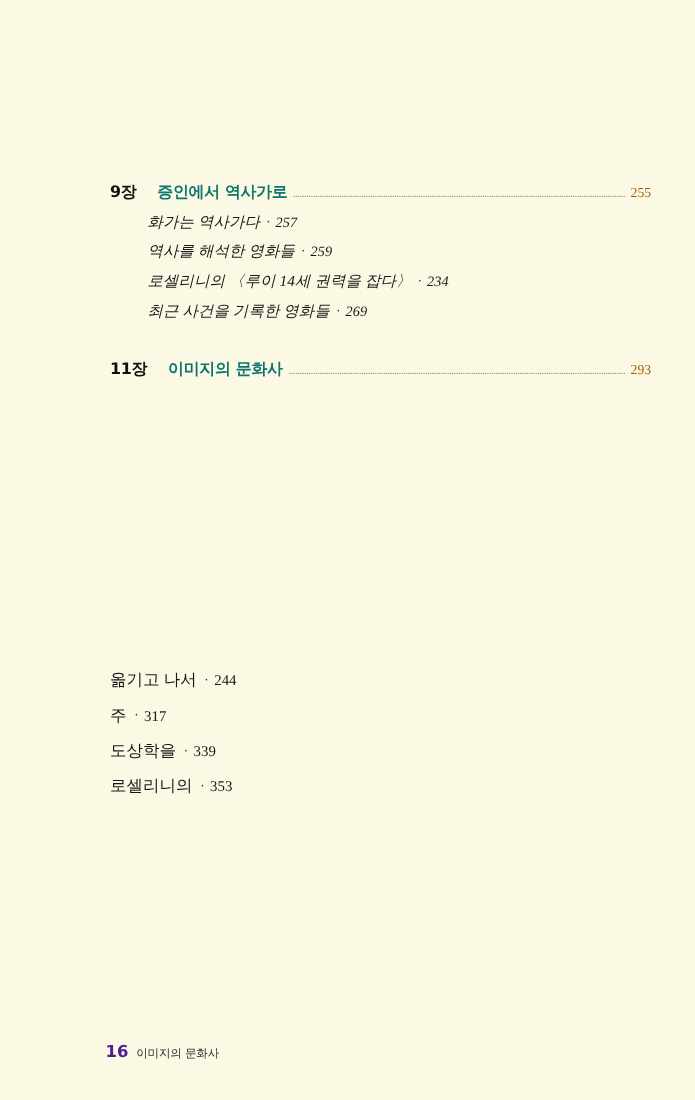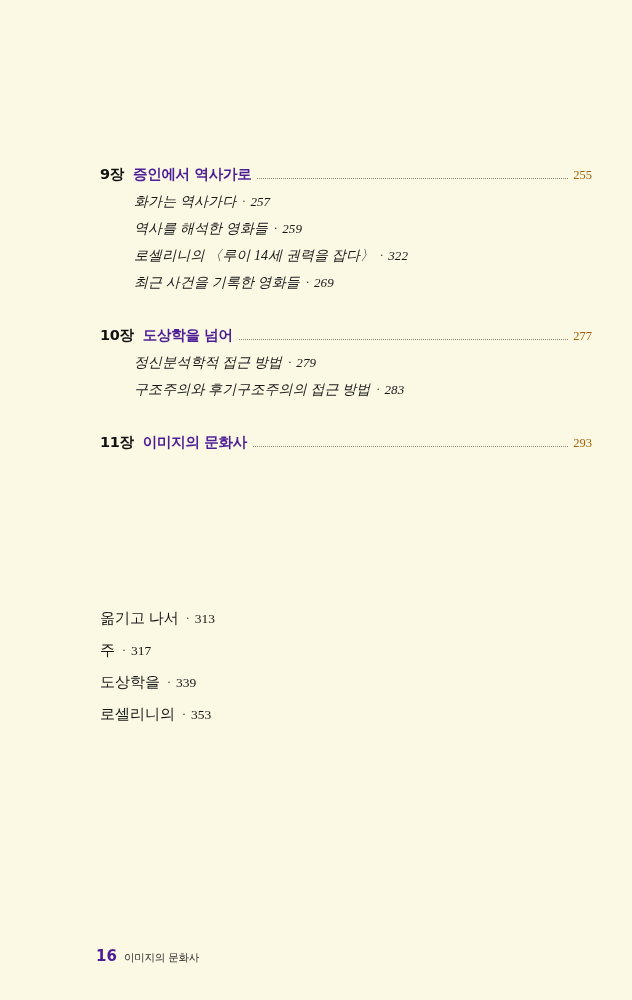--- a/index.html
+++ b/index.html
@@ -42,23 +42,23 @@
     font-weight: bold;
     font-size: 14.5px;
     color: #111;
     white-space: nowrap;
     letter-spacing: -0.3px;
   }
   .chapter-title {
     font-family: "DejaVu Sans", sans-serif;
     font-weight: bold;
     font-size: 14.5px;
-    color: #4c1d95;
-    white-space: nowrap;
-    margin-left: 9px;
+    color: #0f766e;
+    white-space: nowrap;
+    margin-left: 19px;
     letter-spacing: -0.3px;
   }
   .dots {
     flex: 1 1 auto;
     border-bottom: 1px dotted #8a8775;
     margin: 0 5px 4px 6px;
     height: 1px;
   }
   .chapter-page {
     font-family: "Liberation Serif", serif;
@@ -162,59 +162,43 @@
         <span class="chapter-page">255</span>
       </div>
       <div class="sub-list">
         <div class="sub-item">
           <span>화가는 역사가다</span><span class="sub-sep">·</span><span class="sub-page">257</span>
         </div>
         <div class="sub-item">
           <span>역사를 해석한 영화들</span><span class="sub-sep">·</span><span class="sub-page">259</span>
         </div>
         <div class="sub-item">
-          <span>로셀리니의 〈루이 14세 권력을 잡다〉</span><span class="sub-sep">·</span><span class="sub-page">322</span>
+          <span>로셀리니의 〈루이 14세 권력을 잡다〉</span><span class="sub-sep">·</span><span class="sub-page">234</span>
         </div>
         <div class="sub-item">
           <span>최근 사건을 기록한 영화들</span><span class="sub-sep">·</span><span class="sub-page">269</span>
         </div>
       </div>
     </div>
 
-    <div class="group">
-      <div class="chapter-row">
-        <span class="chapter-num">10장</span>
-        <span class="chapter-title">도상학을 넘어</span>
-        <span class="dots"></span>
-        <span class="chapter-page">277</span>
-      </div>
-      <div class="sub-list">
-        <div class="sub-item">
-          <span>정신분석학적 접근 방법</span><span class="sub-sep">·</span><span class="sub-page">279</span>
-        </div>
-        <div class="sub-item">
-          <span>구조주의와 후기구조주의의 접근 방법</span><span class="sub-sep">·</span><span class="sub-page">283</span>
-        </div>
-      </div>
-    </div>
 
     <div class="group last">
       <div class="chapter-row">
         <span class="chapter-num">11장</span>
         <span class="chapter-title">이미지의 문화사</span>
         <span class="dots"></span>
         <span class="chapter-page">293</span>
       </div>
     </div>
 
   </div>
 
   <div class="backmatter">
     <div class="back-item">
-      <span>옮기고 나서</span><span class="back-sep">·</span><span class="back-page">313</span>
+      <span>옮기고 나서</span><span class="back-sep">·</span><span class="back-page">244</span>
     </div>
     <div class="back-item">
       <span>주</span><span class="back-sep">·</span><span class="back-page">317</span>
     </div>
     <div class="back-item">
       <span>도상학을</span><span class="back-sep">·</span><span class="back-page">339</span>
     </div>
     <div class="back-item">
       <span>로셀리니의</span><span class="back-sep">·</span><span class="back-page">353</span>
     </div>

